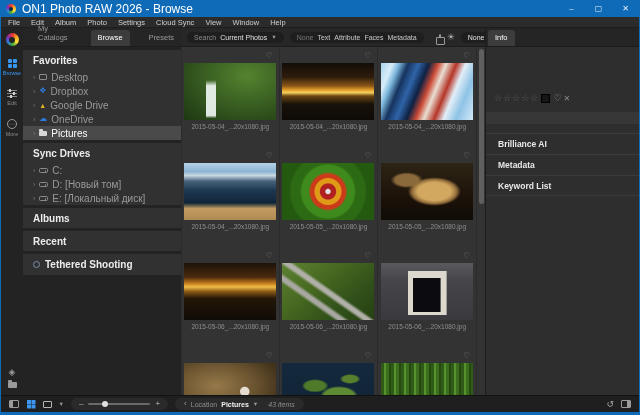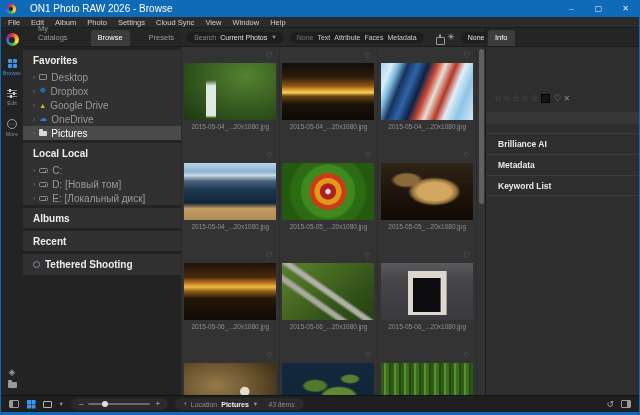--- a/index.html
+++ b/index.html
@@ -8,21 +8,21 @@
   .window{ position:relative; width:640px; height:415px; background:#2b2b2b; overflow:hidden;
            border-left:1px solid #0f6ab8; border-right:1px solid #0f6ab8; }
 
   
   .titlebar{ position:absolute; top:0; left:0; right:0; height:17px; background:#0f6ab8;
              display:flex; align-items:center; padding-left:5px; }
   .app-logo{ width:10px; height:10px; border-radius:50%;
              background:conic-gradient(#e8372c,#f7a824,#ffe03a,#43a832,#2a7de1,#8a2ab0,#e8372c);
              position:relative; flex:0 0 auto; }
   .app-logo::after{ content:''; position:absolute; inset:3px; border-radius:50%; background:#0f2440; }
-  .title-text{ color:#fff; font-size:10px; margin-left:14px; }
+  .title-text{ color:#fff; font-size:12px; margin-left:6px; }
   .win-controls{ margin-left:auto; display:flex; height:100%; }
   .win-btn{ width:27px; height:100%; display:flex; align-items:center; justify-content:center;
             color:#e8f1fa; font-size:8px; }
 
   
   .menubar{ position:absolute; top:17px; left:0; right:0; height:11px; background:#2b2b2b;
             border-bottom:1px solid #1d1d1d; display:flex; align-items:center; gap:11px; padding-left:7px;text-align:right; }
   .menu-item{ color:#cfcfcf; font-size:7.5px; line-height:11px; }
 
   
@@ -262,21 +262,21 @@
             <span class="glyph-onedrive">☁</span>
             <span class="lbl">OneDrive</span>
           </div>
           <div class="side-item selected">
             <span class="arrow">›</span>
             <span class="mini-folder"></span>
             <span class="lbl">Pictures</span>
           </div>
         </div>
         <div class="side-block">
-          <div class="block-header">Local Local</div>
+          <div class="block-header">Sync Drives</div>
           <div class="side-item">
             <span class="arrow">›</span>
             <span class="mini-drive"></span>
             <span class="lbl">C:</span>
           </div>
           <div class="side-item">
             <span class="arrow">›</span>
             <span class="mini-drive"></span>
             <span class="lbl">D: [Новый том]</span>
           </div>

